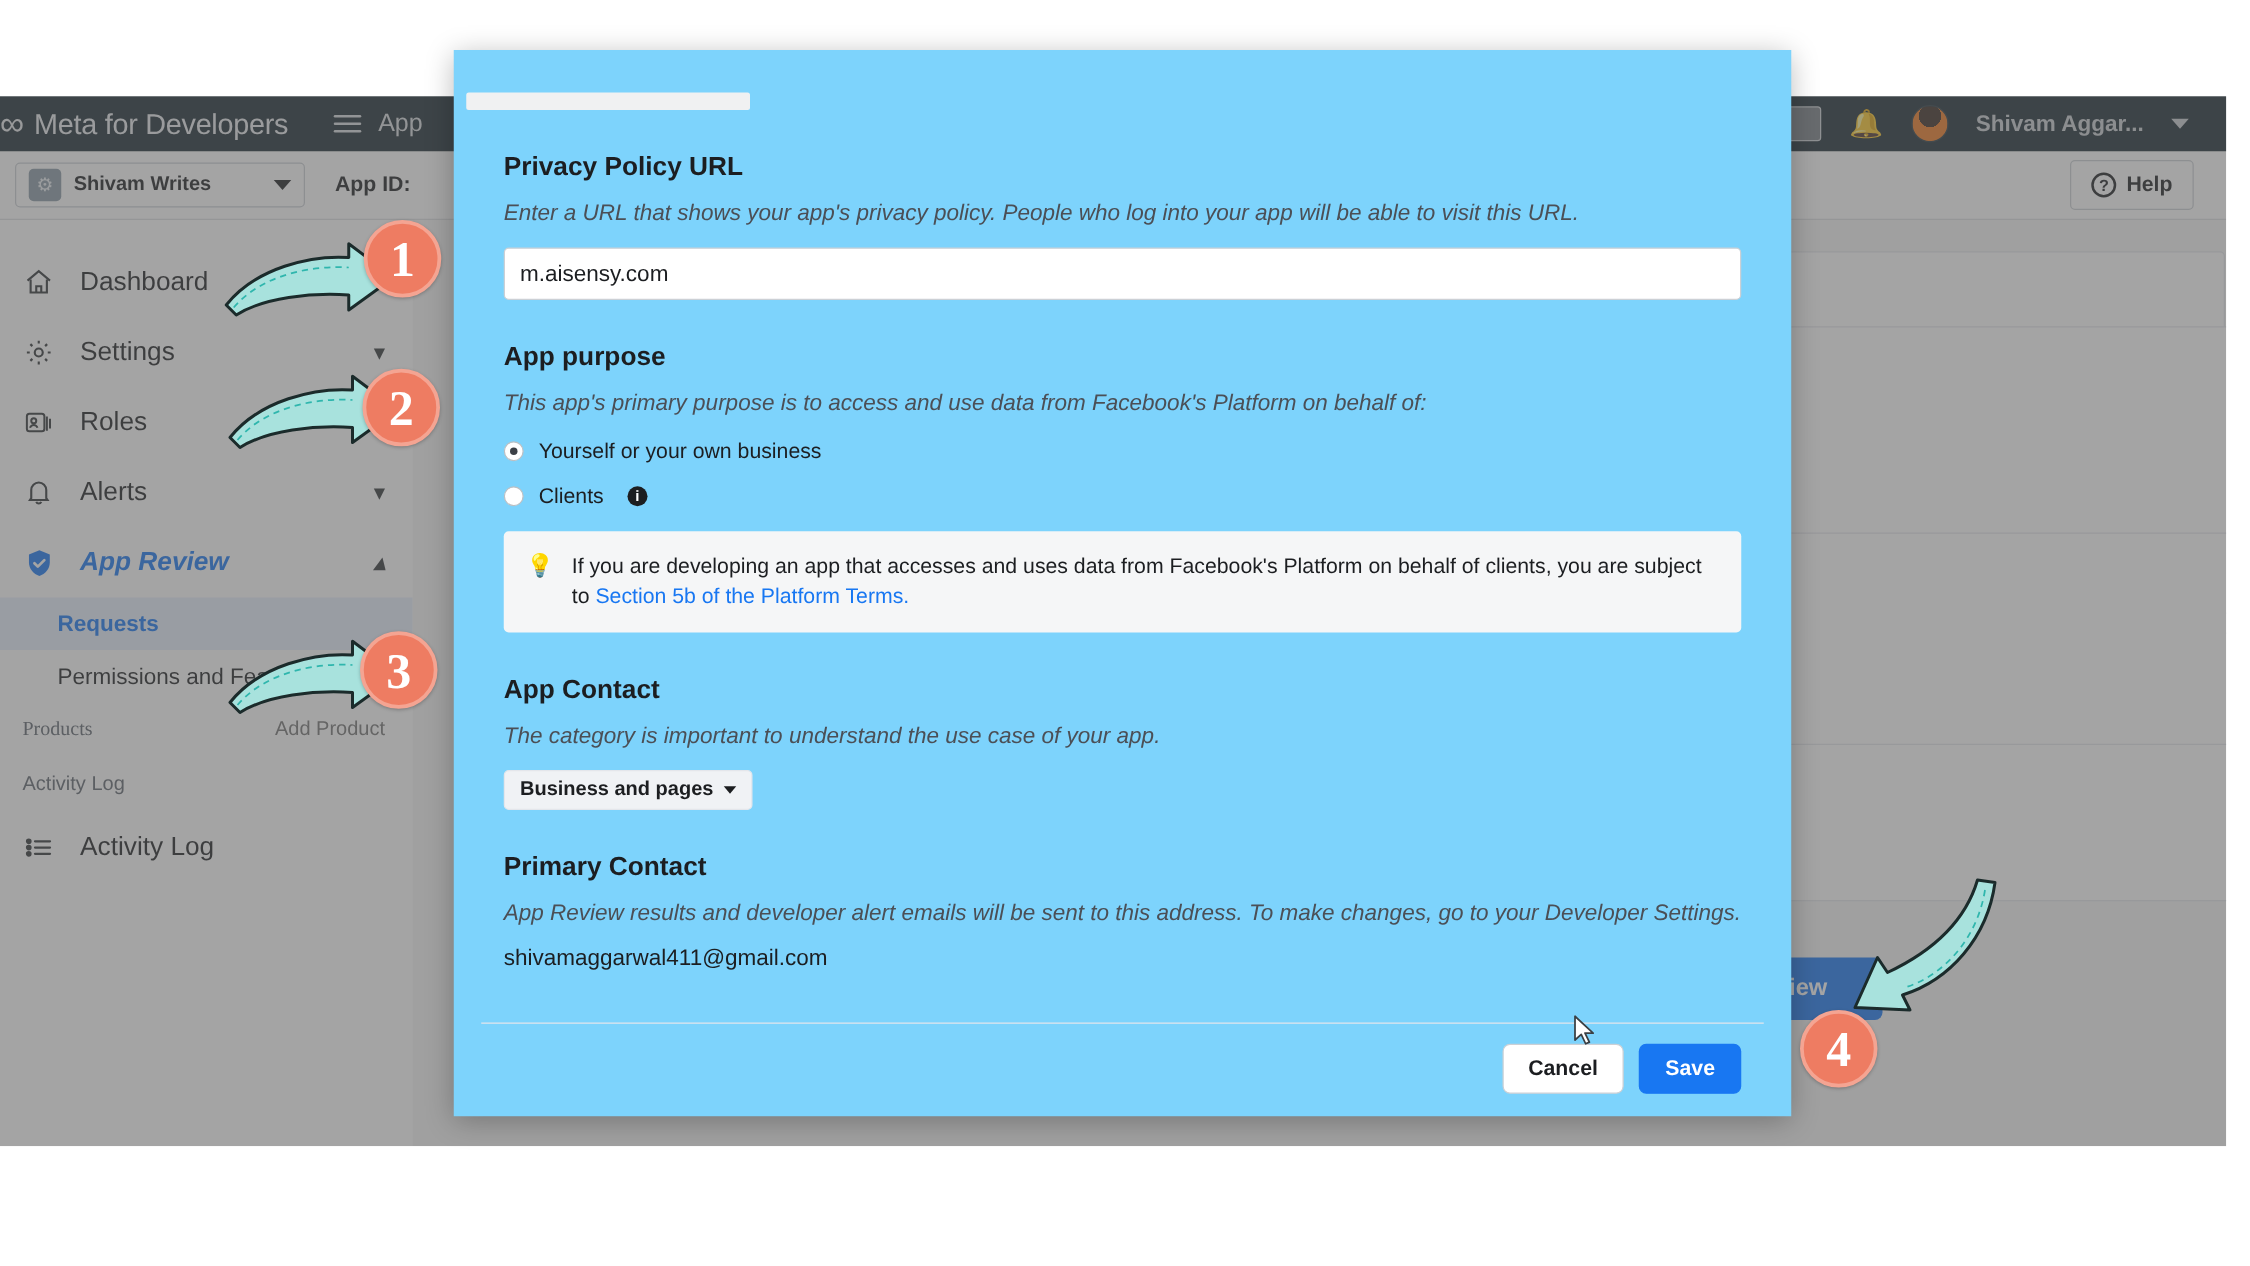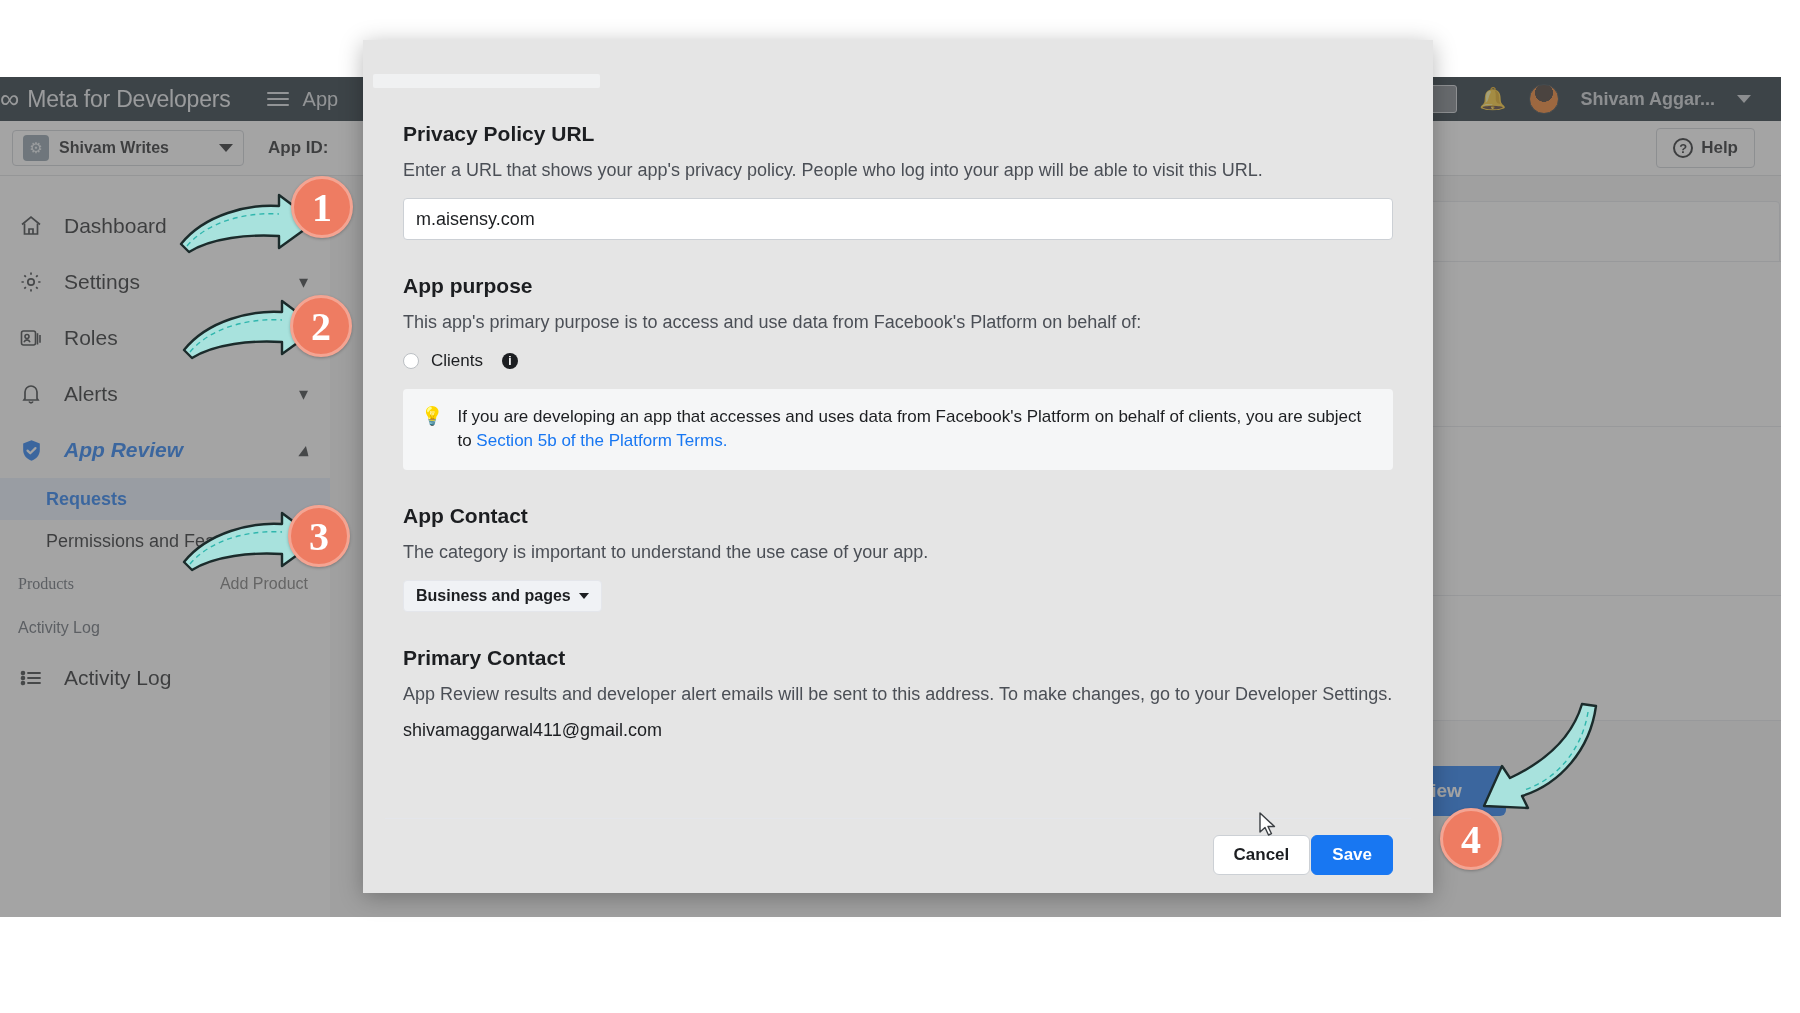--- a/index.html
+++ b/index.html
@@ -83,47 +83,47 @@
   .bg-arrow { position:absolute; font-size:30px; color:#1f4e9c; }
   .submit-btn {
     position:absolute; background:#1877f2; color:#fff; border-radius:6px;
     font-size:19px; font-weight:700; display:flex; align-items:center; justify-content:center;
   }
   .footer-note { position:absolute; font-size:21px; font-weight:700; color:#1c1e21; }
 
   
   .modal {
     position:absolute; left: 363px; top: 40px; width: 1070px; height: 853px;
-    background:#e5e5e5; z-index: 60; box-shadow: 0 4px 22px rgba(0,0,0,0.28);
+    background:#7dd3fc; z-index: 60; box-shadow: 0 4px 22px rgba(0,0,0,0.28);
     display:flex; flex-direction:column;
   }
   .modal-ghostbar { margin: 34px 0 0 10px; width: 227px; height: 14px; background:#f0f1f2; border-radius:2px; }
   .modal-body { flex:1; padding: 0 40px 0 40px; overflow:hidden; }
   .m-h { font-size: 21px; font-weight: 700; color:#1c1e21; margin-top: 34px; }
-  .m-p { font-size: 18px; color:#4b4f56; margin-top: 12px; line-height: 1.35; }
+  .m-p { font-size: 18px; color:#4b4f56; margin-top: 12px; line-height: 1.35; font-style: italic; }
   .m-input {
     margin-top: 16px; width: 100%; height: 42px; border:1px solid #ccd0d5; border-radius:4px;
     padding: 0 12px; font-size: 18px; color:#1c1e21; font-family:"Liberation Sans", sans-serif; background:#fff;
   }
   .radio-row { display:flex; align-items:center; gap: 12px; margin-top: 16px; }
   .radio { width:16px;height:16px;border-radius:50%;border:1px solid #bcc0c4;background:#fff;flex:none;position:relative; }
   .radio.checked::after { content:""; position:absolute; left:4px; top:4px; width:6px;height:6px;border-radius:50%;background:#3b4046; }
   .radio-label { font-size: 17px; color:#1c1e21; }
   .info-dot { display:inline-flex; width:16px;height:16px;border-radius:50%;background:#1c1e21;color:#fff;font-size:12px;font-weight:700;align-items:center;justify-content:center;margin-left:7px;vertical-align:middle; }
   .tipbox { margin-top: 18px; background:#f5f6f7; border-radius:4px; padding: 16px 18px; display:flex; gap: 14px; }
   .bulb { font-size: 18px; line-height:1.3; }
   .tiptext { font-size: 17px; color:#1c1e21; line-height: 1.45; }
   .tiplink { color:#1877f2; text-decoration:none; }
   .dd-btn {
     margin-top: 16px; display:inline-flex; align-items:center; gap:8px; height: 32px; padding: 0 12px;
     background:#f0f2f5; border:1px solid #e4e6eb; border-radius:4px; font-size:16px; font-weight:700; color:#1c1e21;
   }
   .dd-caret { width:0;height:0;border-left:5px solid transparent;border-right:5px solid transparent;border-top:6px solid #1c1e21; }
   .m-email { font-size: 18px; color:#1c1e21; margin-top: 14px; }
-  .modal-footer { border-top:1px solid #e4e6eb; margin: 0 22px; padding: 16px 18px 18px 0; display:flex; justify-content:flex-end; gap: 1px; }
+  .modal-footer { border-top:1px solid #e4e6eb; margin: 0 22px; padding: 16px 18px 18px 0; display:flex; justify-content:flex-end; gap: 12px; }
   .btn { height: 40px; padding: 0 20px; border-radius:6px; font-size:17px; font-weight:700; display:flex;align-items:center;justify-content:center; }
   .btn-cancel { background:#fff; border:1px solid #ccd0d5; color:#1c1e21; }
   .btn-save { background:#1877f2; border:1px solid #1877f2; color:#fff; }
 
   
   .anno { position:absolute; z-index: 90; }
   .badge {
     position:absolute; z-index: 95; width: 62px; height: 62px; border-radius:50%;
     background:#ee7c62; border: 3px solid #f4a492;
     display:flex; align-items:center; justify-content:center;
@@ -284,20 +284,24 @@
     <div class="modal-body">
 
       <div class="m-h">Privacy Policy URL</div>
       <div class="m-p">Enter a URL that shows your app's privacy policy. People who log into your app will be able to visit this URL.</div>
       <input class="m-input" value="m.aisensy.com" placeholder="https://" style="">
 
       <div class="m-h">App purpose</div>
       <div class="m-p">This app's primary purpose is to access and use data from Facebook's Platform on behalf of:</div>
 
       <div class="radio-row">
+        <span class="radio checked"></span>
+        <span class="radio-label">Yourself or your own business</span>
+      </div>
+      <div class="radio-row">
         <span class="radio"></span>
         <span class="radio-label">Clients</span>
         <span class="info-dot">i</span>
       </div>
 
       <div class="tipbox">
         <span class="bulb">💡</span>
         <span class="tiptext">
           <span>If you are developing an app that accesses and uses data from Facebook's Platform on behalf of clients, you are subject to</span>
           <a class="tiplink" href="#">Section 5b of the Platform Terms.</a>

